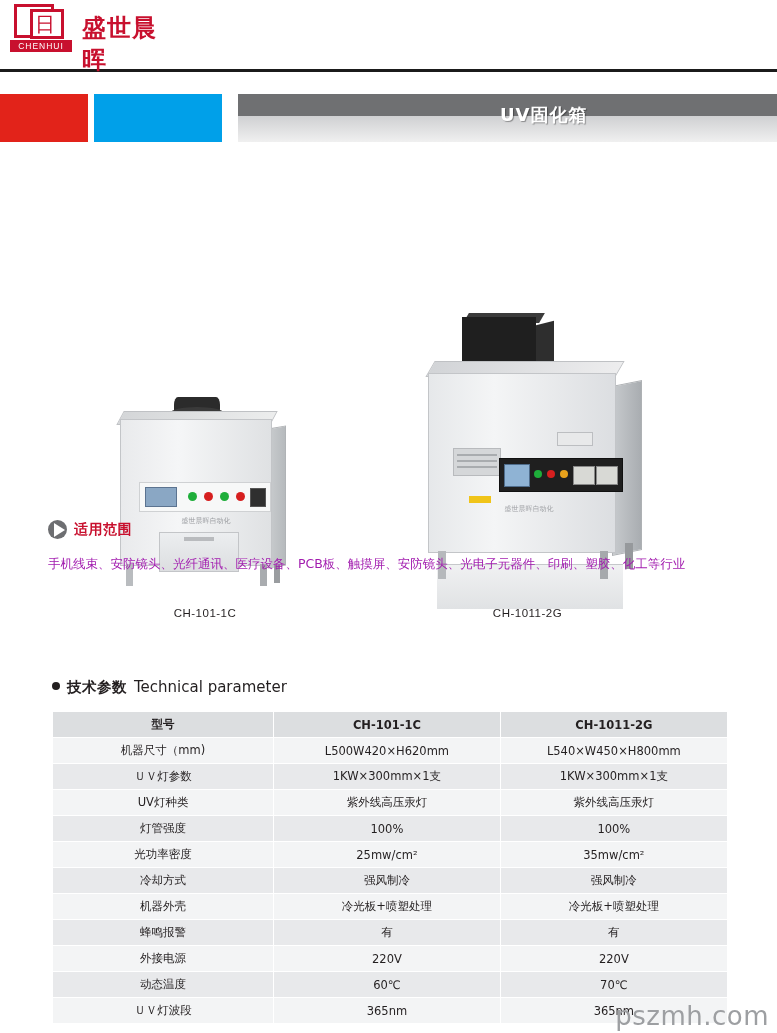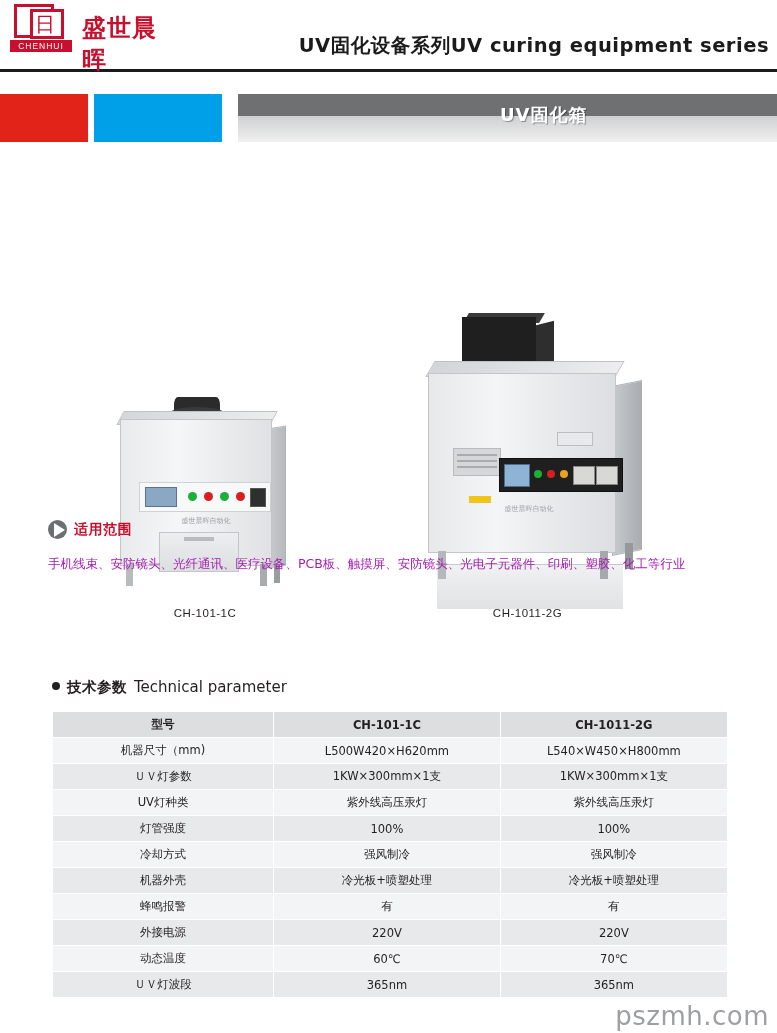--- a/index.html
+++ b/index.html
@@ -389,21 +389,20 @@
 <div class="header">
   <div class="logo">
     <div class="logo-mark">
       <div class="sq"></div>
       <div class="sq2"></div>
       <div class="ch">日</div>
       <div class="bar">CHENHUI</div>
     </div>
     <div class="logo-cn">盛世晨晖</div>
   </div>
-  <div class="header-title">UV固化设备系列UV curing equipment series</div>
 </div>
 
 <div class="band">
   <div class="red"></div>
   <div class="blue"></div>
   <div class="gray">
     <div class="gray-label">UV固化箱</div>
   </div>
 </div>
 
@@ -504,20 +503,25 @@
         <td class="c0">UV灯种类</td>
         <td class="c1">紫外线高压汞灯</td>
         <td class="c2">紫外线高压汞灯</td>
       </tr>
       <tr>
         <td class="c0">灯管强度</td>
         <td class="c1">100%</td>
         <td class="c2">100%</td>
       </tr>
       <tr>
+        <td class="c0">光功率密度</td>
+        <td class="c1">25mw/cm²</td>
+        <td class="c2">35mw/cm²</td>
+      </tr>
+      <tr>
         <td class="c0">冷却方式</td>
         <td class="c1">强风制冷</td>
         <td class="c2">强风制冷</td>
       </tr>
       <tr>
         <td class="c0">机器外壳</td>
         <td class="c1">冷光板+喷塑处理</td>
         <td class="c2">冷光板+喷塑处理</td>
       </tr>
       <tr>

